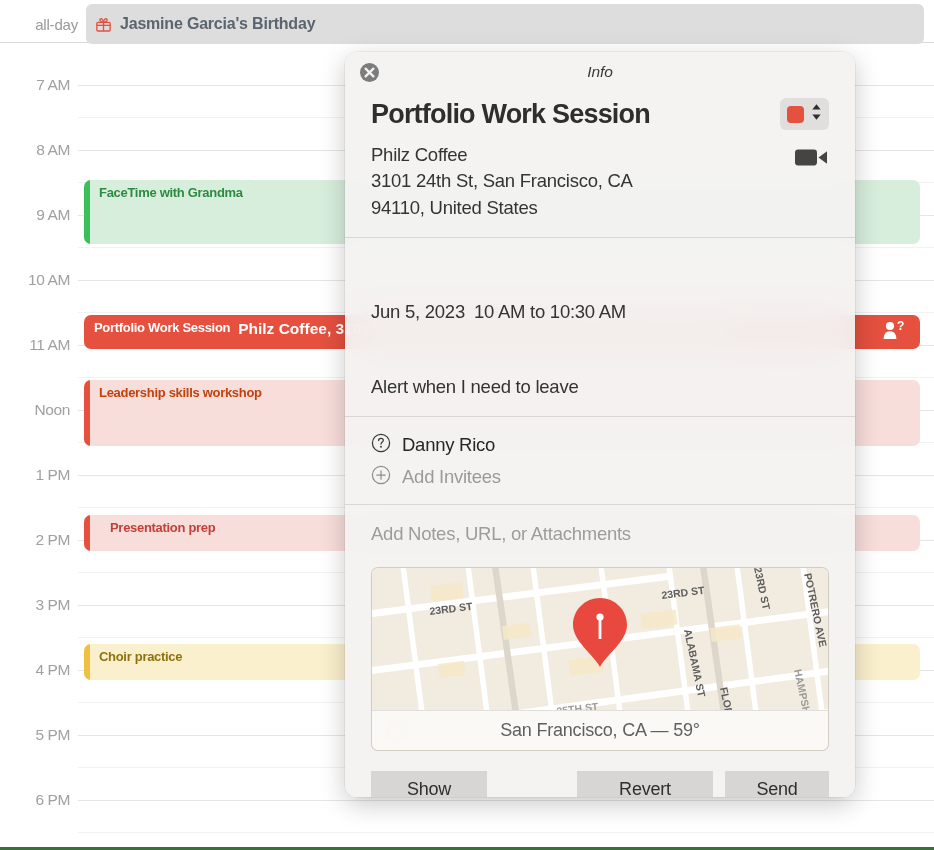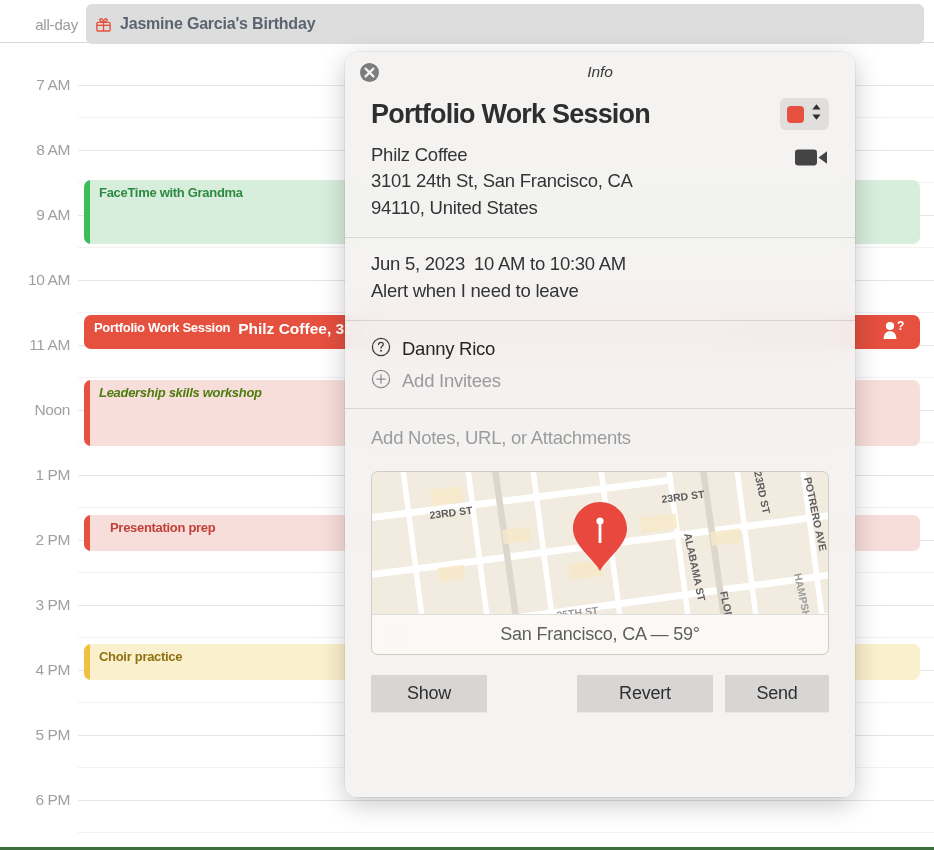--- a/index.html
+++ b/index.html
@@ -198,20 +198,21 @@
     letter-spacing: -0.25px;
   }
   .video-ico { margin-top: 4px; }
 
   .when-block { padding: 13px 26px 16px 26px; }
   .when-line {
     font-size: 18.5px;
     color: #333333;
     letter-spacing: -0.25px;
     line-height: 1.45;
+    margin-top: 48px;
   }
   .when-line .date { margin-right: 9px; }
 
   .people-block { padding: 12px 26px 11px 26px; }
   .person-row {
     display: flex;
     align-items: center;
     gap: 11px;
     padding: 4px 0;
   }
@@ -383,21 +384,21 @@
           <div class="etitle" style="color: rgb(255, 255, 255);">Portfolio Work Session</div>
           <div class="sub" style="color: rgb(255, 255, 255);">Philz Coffee, 3101 24th St, San Francisco, CA 94110, United States</div>
           <span class="invitee-ico"><svg width="24" height="20" viewBox="0 0 24 20">
               <circle cx="8" cy="6" r="4.1" fill="#ffffff"></circle>
               <path d="M1.6 19 C1.6 13.6 4.6 11.2 8 11.2 C11.4 11.2 14.4 13.6 14.4 19 Z" fill="#ffffff"></path>
               <text x="15" y="9.5" font-family="Liberation Sans, sans-serif" font-size="12" font-weight="bold" fill="#ffffff">?</text>
             </svg></span>
         </div>
         <div class="event" style="left: 84px; right: 14px; top: 337px; height: 66px; background: rgb(248, 222, 219);">
           <div class="bar" style="background: rgb(229, 80, 63);"></div>
-          <div class="etitle" style="color: #4d7c0f; font-style: italic;">Leadership skills workshop</div>
+          <div class="etitle" style="color: #c2410c;">Leadership skills workshop</div>
         </div>
         <div class="event" style="left: 84px; right: 14px; top: 472px; height: 36px; background: rgb(248, 222, 219);">
           <div class="bar" style="background: rgb(229, 80, 63);"></div>
           <div class="etitle" style="color: rgb(193, 64, 58); padding-left: 20px;">Presentation prep</div>
         </div>
         <div class="event" style="left: 84px; right: 14px; top: 601px; height: 36px; background: rgb(251, 240, 205);">
           <div class="bar" style="background: rgb(240, 192, 64);"></div>
           <div class="etitle" style="color: rgb(143, 114, 16);">Choir practice</div>
         </div>
       </div>

